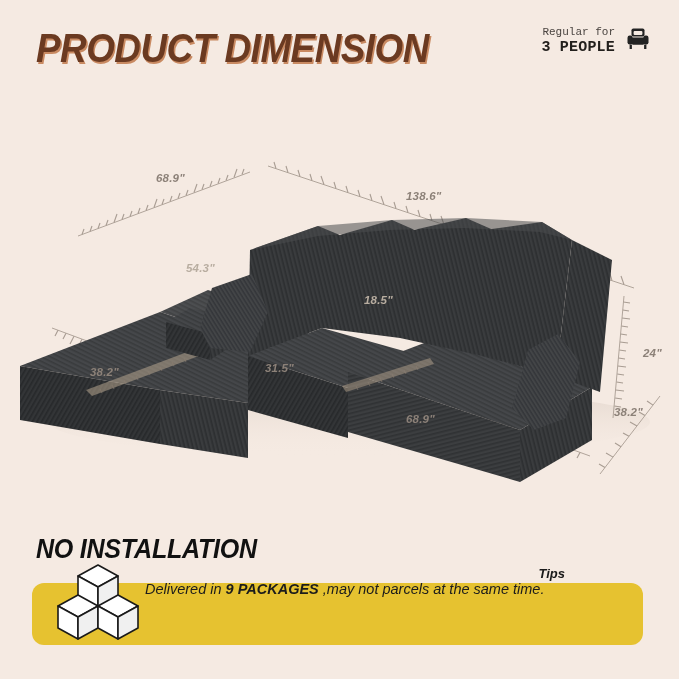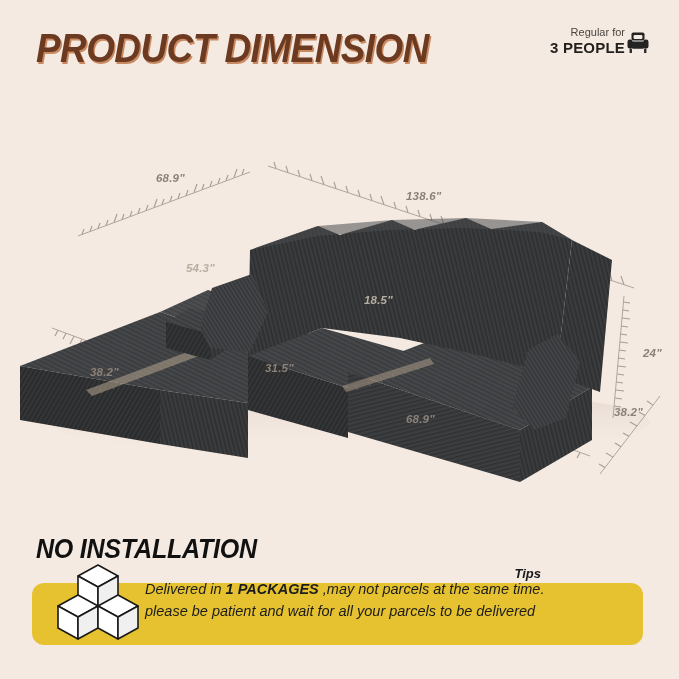--- a/index.html
+++ b/index.html
@@ -34,22 +34,23 @@
     transform: scaleX(0.92);
     transform-origin: left center;
     white-space: nowrap;
     text-shadow: 1.5px 1.5px 0 #C98A62;
   }
   #people-badge {
     position: absolute;
     right: 28px;
     top: 26px;
     display: flex;
-    align-items: flex-end;
-    gap: 0;
+    align-items: flex-start;
+    gap: 10px;
+    font-family: Liberation Mono, monospace;
   }
   #people-badge .texts {
     display: flex;
     flex-direction: column;
     align-items: flex-end;
     line-height: 1.15;
   }
   #badge-sub {
     font-size: 11px;
     color: #4A4440;
@@ -101,21 +102,21 @@
     font-weight: bold;
     font-style: italic;
     color: #111111;
     letter-spacing: -0.3px;
     transform: scaleX(0.93);
     transform-origin: left center;
     white-space: nowrap;
   }
   #tips-label {
     position: absolute;
-    right: 44px;
+    right: 20px;
     top: 46px;
     font-size: 13px;
     font-weight: bold;
     font-style: italic;
     color: #1A1A1A;
   }
   #tips-banner {
     position: absolute;
     left: 32px;
     top: 63px;
@@ -486,15 +487,14 @@
   </g>
 
   <g>
     <path d="M 54,50 L 74,39 L 94,50 L 74,61 Z" fill="#FFFFFF" stroke="#1A1A1A" stroke-width="1.6" stroke-linejoin="round"></path>
     <path d="M 54,50 L 74,61 L 74,83 L 54,72 Z" fill="#FFFFFF" stroke="#1A1A1A" stroke-width="1.6" stroke-linejoin="round"></path>
     <path d="M 74,61 L 94,50 L 94,72 L 74,83 Z" fill="#F0F0F0" stroke="#1A1A1A" stroke-width="1.6" stroke-linejoin="round"></path>
   </g>
 </svg>
 
 <div id="banner-text">
-  <div><span>Delivered in </span><span class="strong">1 PACKAGES</span><span> ,may not parcels at the same time.</span></div>
-  <div>please be patient and wait for all your parcels to be delivered</div>
+  <div><span>Delivered in </span><span class="strong">9 PACKAGES</span><span> ,may not parcels at the same time.</span></div>
 </div>
 
 </body></html>

